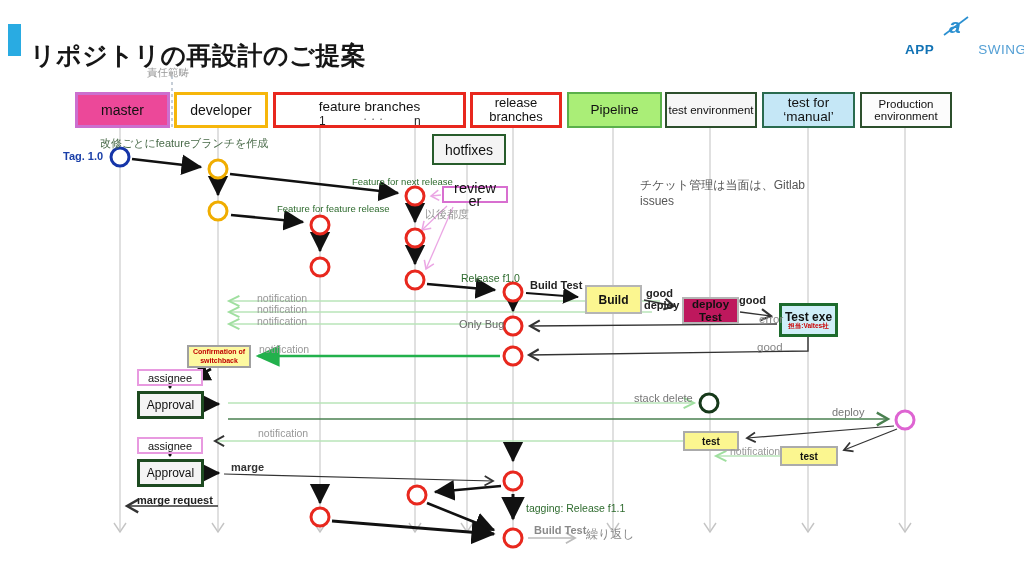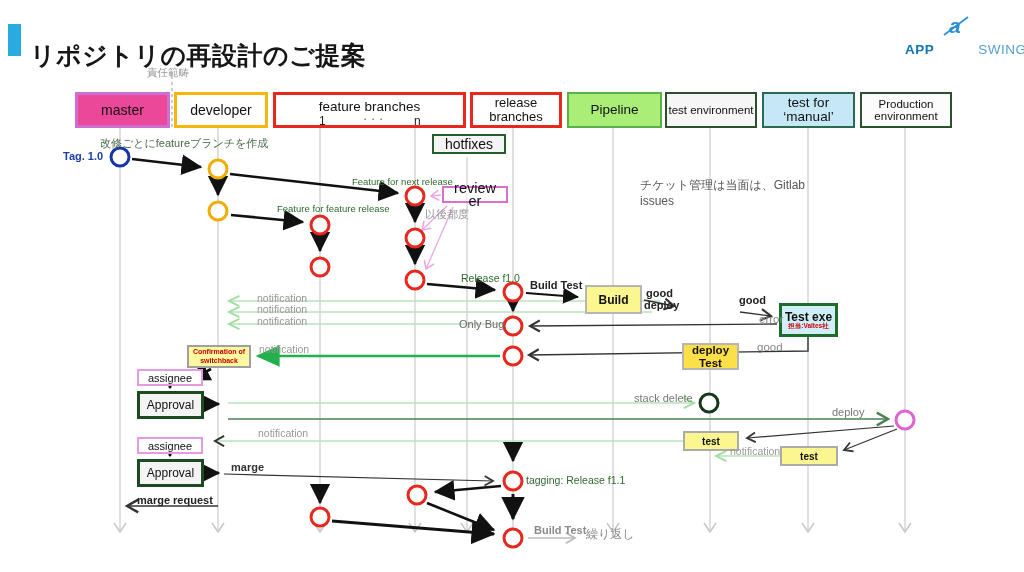--- a/index.html
+++ b/index.html
@@ -178,32 +178,32 @@
   <div class="lane-head" style="left: 665px; width: 92px; font-size: 11.5px; border-width: 2px; background: rgb(246, 246, 246); border-color: rgb(44, 79, 44);">
       <span>test environment</span>
     </div>
   <div class="lane-head" style="left: 762px; width: 93px; font-size: 13.5px; border-width: 2.5px; background: rgb(197, 231, 246); border-color: rgb(42, 107, 79);">
       <span>test for ‘manual’</span>
     </div>
   <div class="lane-head" style="left: 860px; width: 92px; font-size: 11.5px; border-width: 2px; background: rgb(252, 252, 252); border-color: rgb(44, 79, 44);">
       <span>Production environment</span>
     </div>
 
-  <div class="hbox" style="left:432px;top:134px;width:74px;height:20px;background:#f4f4f4;border:2.5px solid #275c2b;font-size:14px;">
+  <div class="hbox" style="left:432px;top:134px;width:74px;height:31px;background:#f4f4f4;border:2.5px solid #275c2b;font-size:14px;">
       <span>hotfixes</span>
     </div>
 
   <div class="hbox" style="left:442px;top:186px;width:66px;height:17px;border:2.5px solid #d86fd0;background:rgba(255,255,255,0.6);overflow:visible;">
     <span style="display:block;width:48px;word-break:break-all;font-size:14.5px;line-height:12.5px;text-align:center;">reviewer</span>
   </div>
 
   <div class="hbox" style="left:585px;top:285px;width:57px;height:29px;background:#fbf690;border:2.5px solid #b5b5b5;font-size:12px;font-weight:bold;">
       <span>Build</span>
     </div>
-  <div class="hbox" style="left:682px;top:297px;width:57px;height:27px;background:#fde047;border:2.5px solid #b5b5b5;font-size:11.5px;font-weight:bold;line-height:1.05;margin-top:46px;">
+  <div class="hbox" style="left:682px;top:297px;width:57px;height:27px;background:#be185d;border:2.5px solid #b5b5b5;font-size:11.5px;font-weight:bold;line-height:1.05;">
       <span>deploy Test</span>
     </div>
   <div class="hbox" style="left:779px;top:303px;width:59px;height:34px;background:#cfeef8;border:3px solid #1d6b2d;flex-direction:column;line-height:1;">
     <span style="font-size:12px;font-weight:bold;">Test exe</span>
     <span style="font-size:6.5px;color:#cc0000;font-weight:bold;width:50px;white-space:normal;">担当:Valtes社</span>
   </div>
 
   <div class="hbox" style="left:187px;top:345px;width:64px;height:23px;background:#fdf9a0;border:2px solid #a0a0a0;">
     <span style="font-size:7px;color:#c00000;font-weight:bold;white-space:normal;line-height:1.15;">Confirmation of switchback</span>
   </div>
@@ -265,17 +265,17 @@
   <div class="lbl gray-lbl" style="left:257px;top:292px;">notification</div>
   <div class="lbl gray-lbl" style="left:257px;top:303px;">notification</div>
   <div class="lbl gray-lbl" style="left:257px;top:315px;">notification</div>
   <div class="lbl gray-lbl" style="left:259px;top:343px;">notification</div>
   <div class="lbl gray-lbl" style="left:258px;top:427px;">notification</div>
   <div class="lbl gray-lbl" style="left:730px;top:445px;">notification</div>
   <div class="lbl gray-lbl" style="left:634px;top:392px;font-size:11px;color:#777;">stack delete</div>
   <div class="lbl gray-lbl" style="left:832px;top:406px;font-size:11px;color:#777;">deploy</div>
   <div class="lbl dark-lbl-b" style="left:231px;top:461px;color:#333;">marge</div>
   <div class="lbl dark-lbl-b" style="left:137px;top:494px;">marge request</div>
-  <div class="lbl green-lbl" style="left:526px;top:474px;font-size:10.5px;">tagging: Release f1.1</div>
+  <div class="lbl green-lbl" style="left:526px;top:502px;font-size:10.5px;">tagging: Release f1.1</div>
   <div class="lbl gray-lbl-b" style="left:534px;top:524px;">Build Test</div>
   <div class="lbl gray-lbl" style="left:586px;top:526px;font-size:12px;color:#888;">繰り返し</div>
 
 </div>
 
 </body></html>

